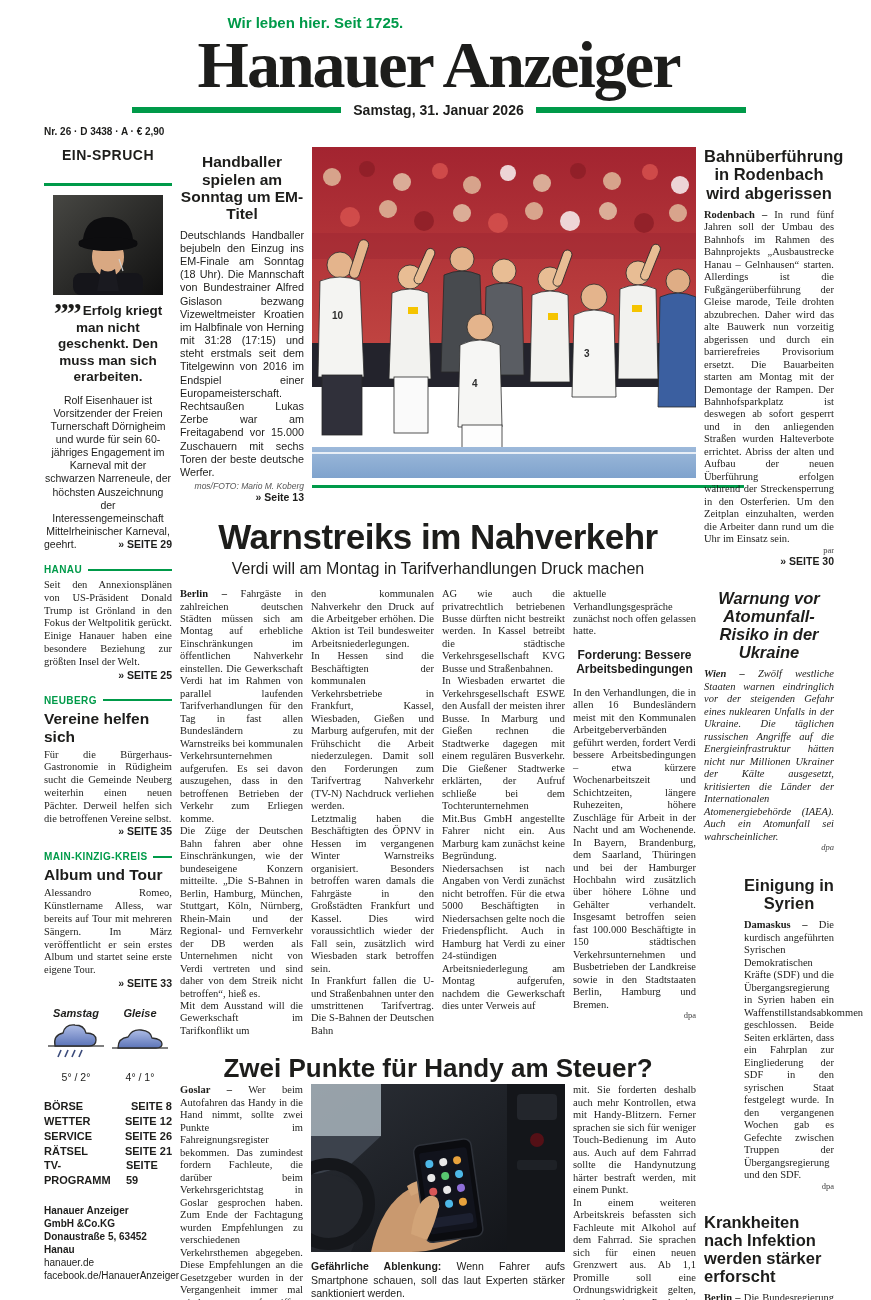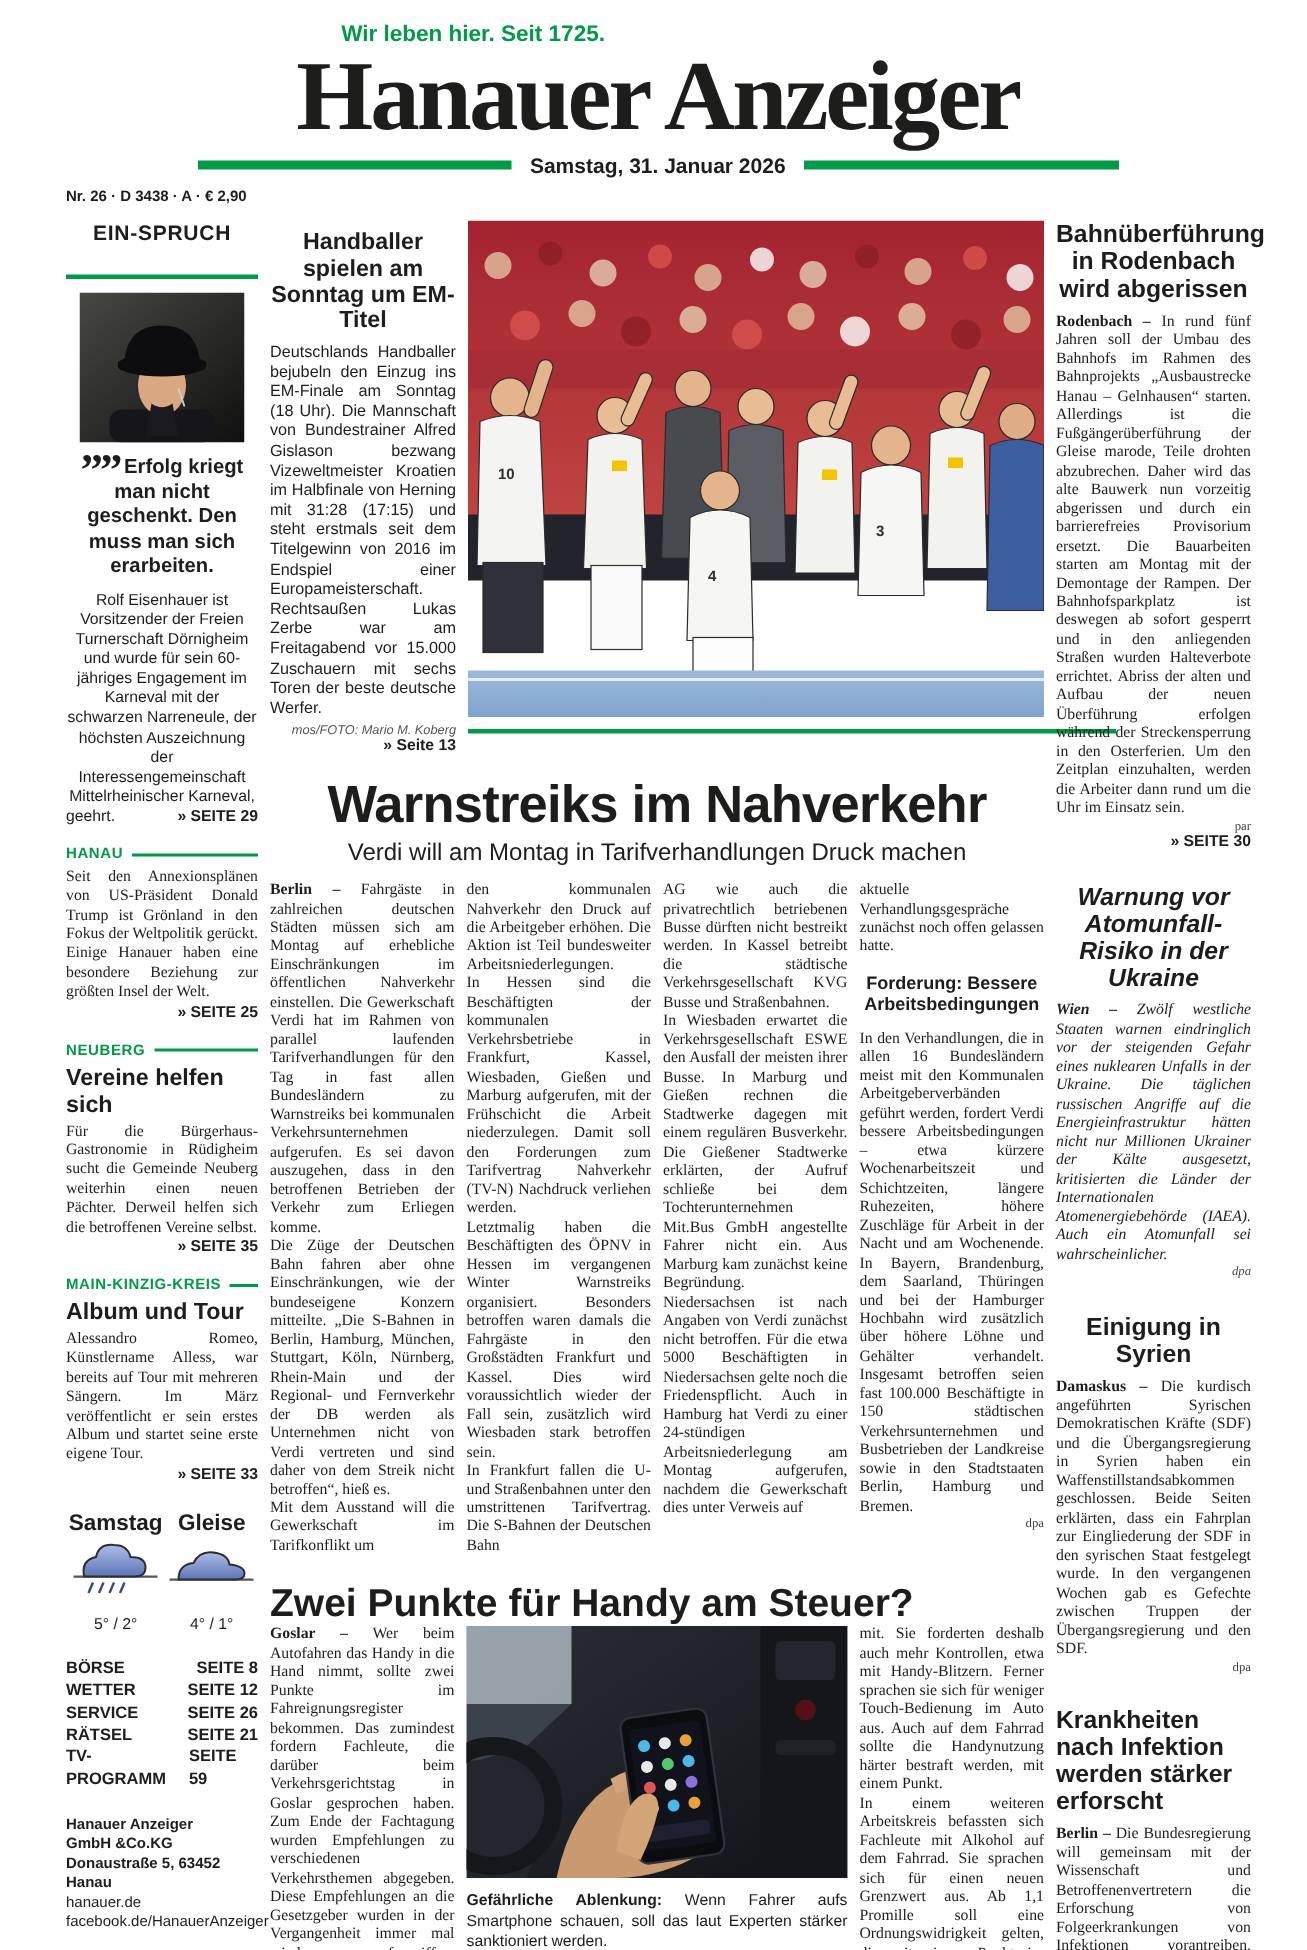--- a/index.html
+++ b/index.html
@@ -43,21 +43,21 @@
   .es-attrib { font-size:10.5px; line-height:1.25; text-align:center; }
   .es-attrib-last { display:flex; justify-content:space-between; font-size:10.5px;gap:12px; }
 
   .sec-label { display:flex; align-items:center; gap:6px; margin:14px 0 4px 0; }
   .sec-label span { color:#009a49; font-weight:bold; font-size:10px; letter-spacing:.4px; white-space:nowrap; }
   .sec-label i { flex:1; height:2px; background:#009a49; }
   .teaser-head { font-weight:bold; font-size:15.5px; margin-bottom:3px; }
   .teaser-body { font-family:"Liberation Serif", serif; font-size:10.5px; line-height:1.22; text-align:justify; }
 
   .weather { display:flex; justify-content:space-around; margin-top:18px; text-align:center; }
-  .weather .day { font-weight:bold; font-size:15px; }
+  .weather .day { font-weight:bold; font-size:11px;font-style:italic; }
   .weather .temps { font-size:10.5px; margin-top:6px; }
 
   .index { margin-top:16px; }
   .index-row { display:flex; justify-content:space-between; font-weight:bold; font-size:11px; line-height:1.35; }
 
   .contact { margin-top:16px; font-size:10px; line-height:1.3; }
   .contact .lbl { font-weight:bold; }
 
   
   .top-row { display:flex; gap:8px; }
@@ -68,21 +68,21 @@
   .photo-frame { width:432px; flex:none; }
   .green-rule { height:3px; background:#009a49; margin-top:3px; }
 
   .main-head { text-align:center; font-weight:bold; font-size:35px; letter-spacing:-.5px; margin-top:14px; }
   .main-sub { text-align:center; font-size:16px; margin-top:3px; margin-bottom:10px; }
   .art-cols { display:flex; gap:8px; }
   .art-col { width:123px; flex:none; }
   .inner-sub { font-weight:bold; font-size:12px; text-align:center; line-height:1.2;
                margin:10px 0 10px 0; font-family:"Liberation Sans",sans-serif; }
 
-  .h2-head { text-align:left; font-weight:bold; font-size:26px; margin-top:16px; }
+  .h2-head { text-align:center; font-weight:bold; font-size:26px; margin-top:16px; }
   .h2-sub { text-align:center; font-size:13.5px; margin-top:2px; margin-bottom:9px; }
   .mid-photo-area { width:254px; flex:none; }
   .caption { font-size:10.5px; line-height:1.25; margin-top:4px; text-align:justify; }
   .caption .cap-lead { font-weight:bold; }
 
   
   .rr-block { margin-bottom:14px; }
 </style>
 </head>
 <body>
@@ -415,21 +415,21 @@
         <div class="credit-line">par</div>
         <div class="pageref">» SEITE 30</div>
       </div>
 
       <div class="rr-block" style="margin-top:22px;font-style:italic;">
         <div class="side-head">Warnung vor Atomunfall-Risiko in der Ukraine</div>
         <div class="serifbody"><span class="dateline">Wien –</span> <span>Zwölf westliche Staaten warnen eindringlich vor der steigenden Gefahr eines nuklearen Unfalls in der Ukraine. Die täglichen russischen Angriffe auf die Energieinfrastruktur hätten nicht nur Millionen Ukrainer der Kälte ausgesetzt, kritisierten die Länder der Internationalen Atomenergiebehörde (IAEA). Auch ein Atomunfall sei wahrscheinlicher.</span></div>
         <div class="credit-line">dpa</div>
       </div>
 
-      <div class="rr-block" style="margin-top:24px;">
+      <div class="rr-block" style="margin-top:24px;margin-left:40px;">
         <div class="side-head">Einigung in Syrien</div>
         <div class="serifbody"><span class="dateline">Damaskus –</span> <span>Die kurdisch angeführten Syrischen Demokratischen Kräfte (SDF) und die Übergangsregierung in Syrien haben ein Waffenstillstandsabkommen geschlossen. Beide Seiten erklärten, dass ein Fahrplan zur Eingliederung der SDF in den syrischen Staat festgelegt wurde. In den vergangenen Wochen gab es Gefechte zwischen Truppen der Übergangsregierung und den SDF.</span></div>
         <div class="credit-line">dpa</div>
       </div>
 
       <div class="rr-block" style="margin-top:22px;">
         <div class="side-head left">Krankheiten nach Infektion werden stärker erforscht</div>
         <div class="serifbody"><span class="dateline">Berlin –</span> <span>Die Bundesregierung will gemeinsam mit der Wissenschaft und Betroffenenvertretern die Erforschung von Folgeerkrankungen von Infektionen vorantreiben. Forschungsministerin Dorothee Bär rief dazu gemeinsam mit Experten in Berlin eine sogenannte nationale Dekade gegen postinfektiöse Erkrankungen aus. Die CSU-Politikerin kündigte für die kommenden zehn Jahre Forschungsmittel in Höhe von 500 Millionen Euro aus dem Haushalt ihres Ministeriums an. Gefördert werden sollen klinische Studien zur Überprüfung von Medikamenten, zusätzliche biomedizinische Forschung und eine Verbesserung der Datengrundlage.</span></div>
 
       </div>

